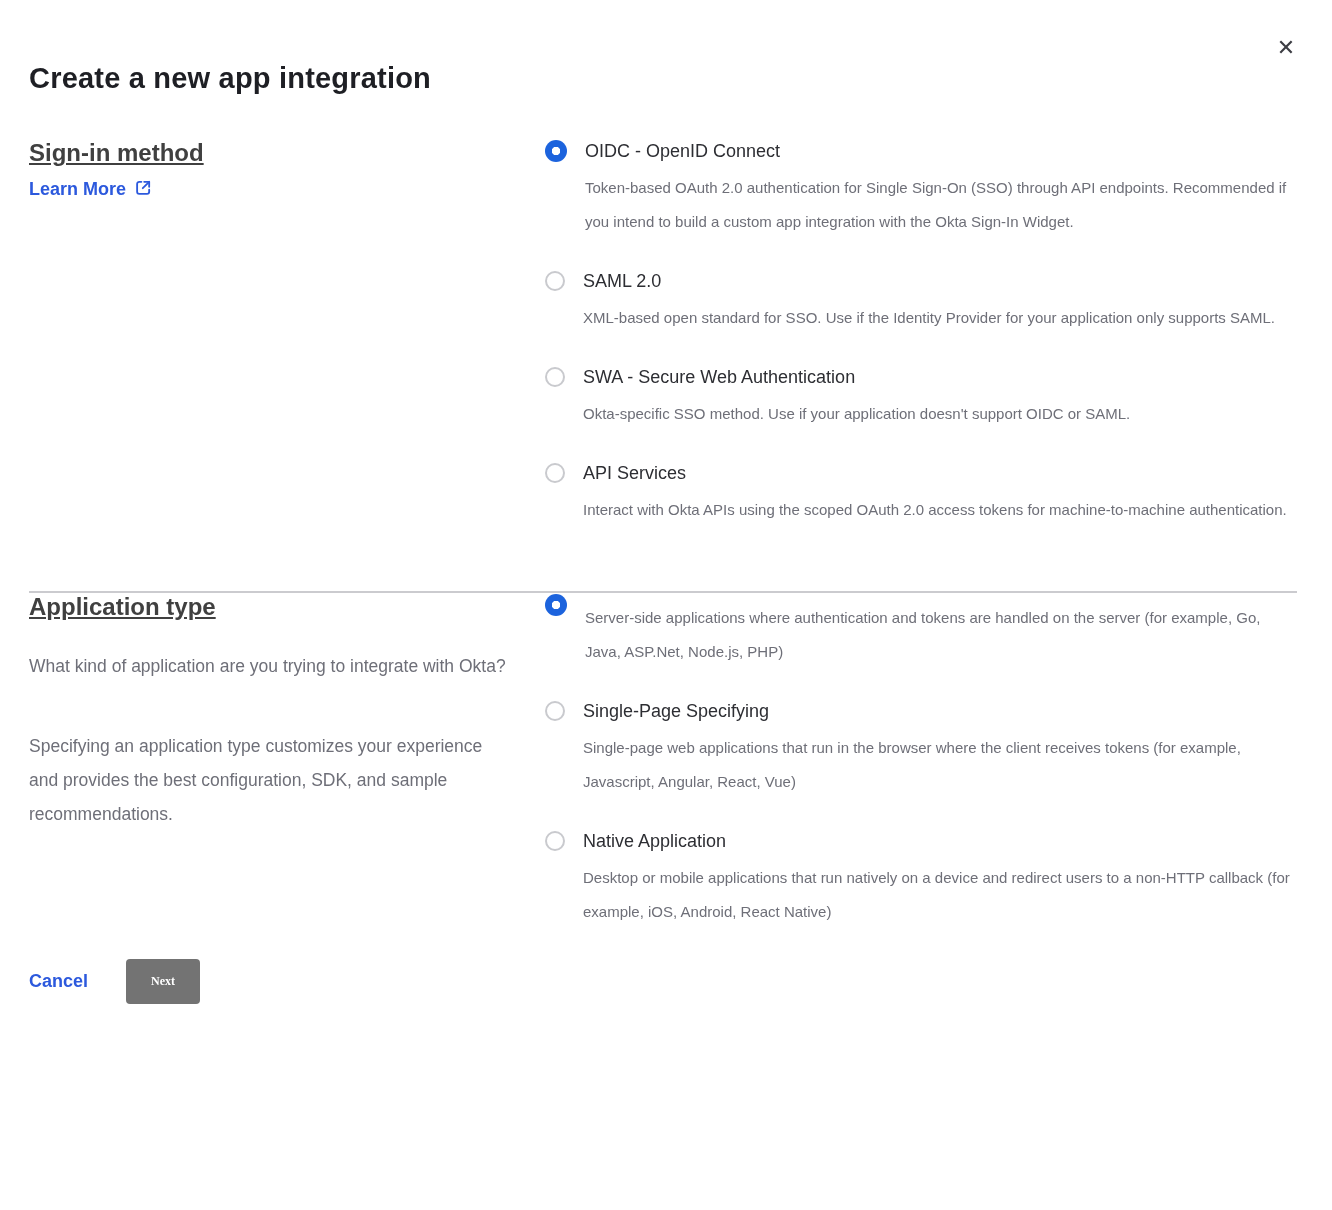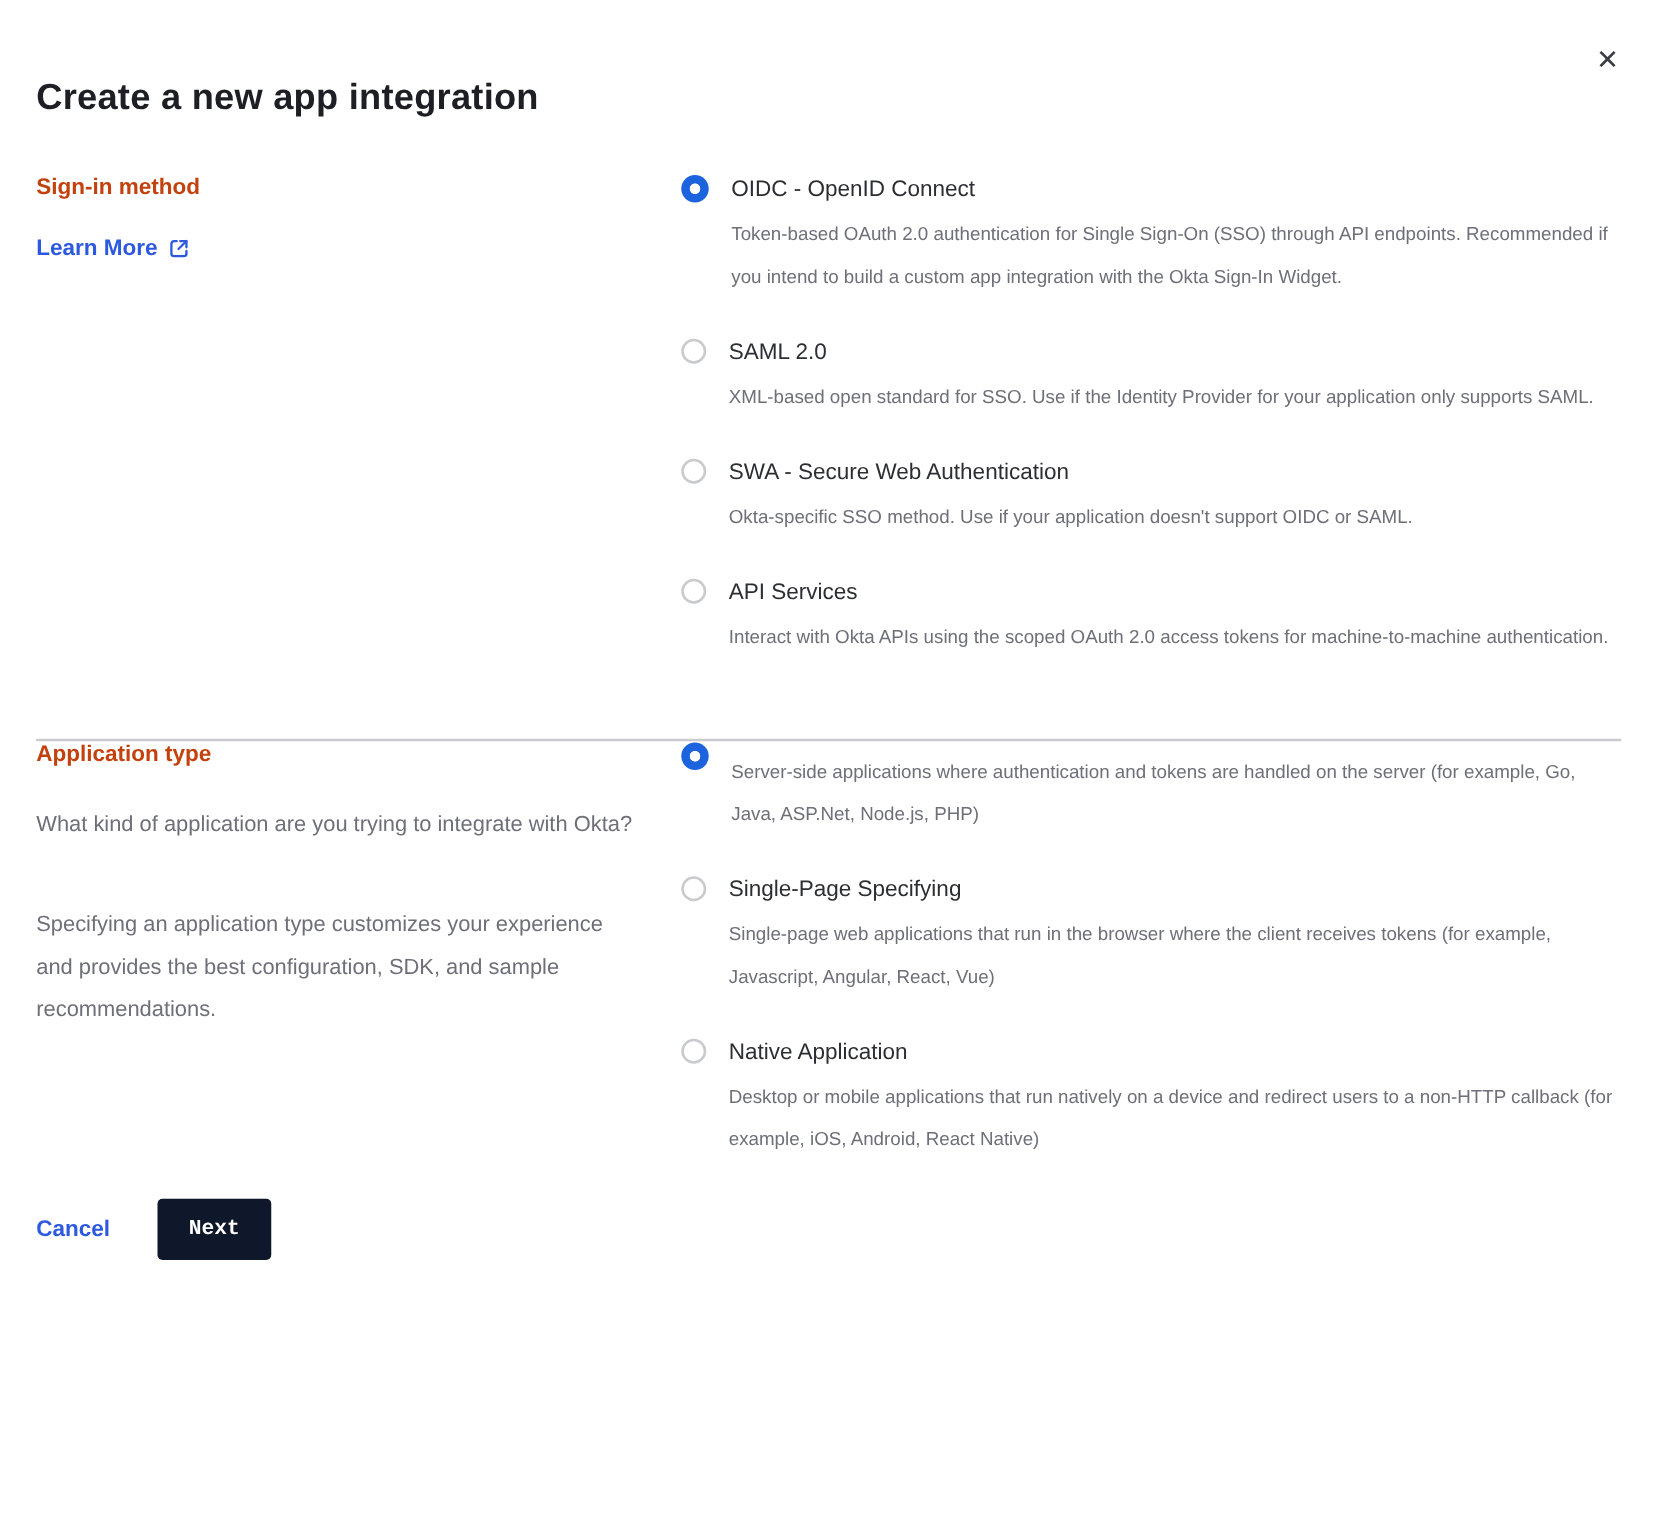--- a/index.html
+++ b/index.html
@@ -40,29 +40,30 @@
   }
   .section-grid {
     display: grid;
     grid-template-columns: 516px 1fr;
     column-gap: 0;
   }
   .section-one { margin-top: 44px; }
   .section-two { }
   .left-col { padding-right: 20px; box-sizing: border-box; }
   .section-heading {
-    font-size: 18px;
-    font-weight: bold;
-    color: #c2410c;
+    font-size: 24px;
+    font-weight: bold;
+    color: #404040;
     margin: 0;
+    text-decoration: underline;
   }
   .learn-more {
-    margin-top: 28px;
+    margin-top: 12px;
     display: inline-flex;
-    align-items: center;
+    align-items: flex-start;
     gap: 9px;
     color: #2c59dd;
     font-size: 18px;
     font-weight: bold;
     cursor: pointer;
     text-decoration: none;
   }
   .learn-more svg { display: block; }
   .left-para {
     margin: 28px 0 0 0;
@@ -125,24 +126,24 @@
     padding-right: 0;
   }
   .cancel-link {
     color: #2c59dd;
     font-size: 18px;
     font-weight: bold;
     cursor: pointer;
     text-decoration: none;
   }
   .next-btn {
-    background: #0f172a;
+    background: #737373;
     color: #ffffff;
-    font-family: Liberation Mono, monospace;
-    font-size: 17px;
+    font-family: Liberation Serif, serif;
+    font-size: 12px;
     font-weight: bold;
     border: none;
     border-radius: 4px;
     padding: 15px 25px;
     cursor: pointer;
   }
 </style>
 </head>
 <body>
 

